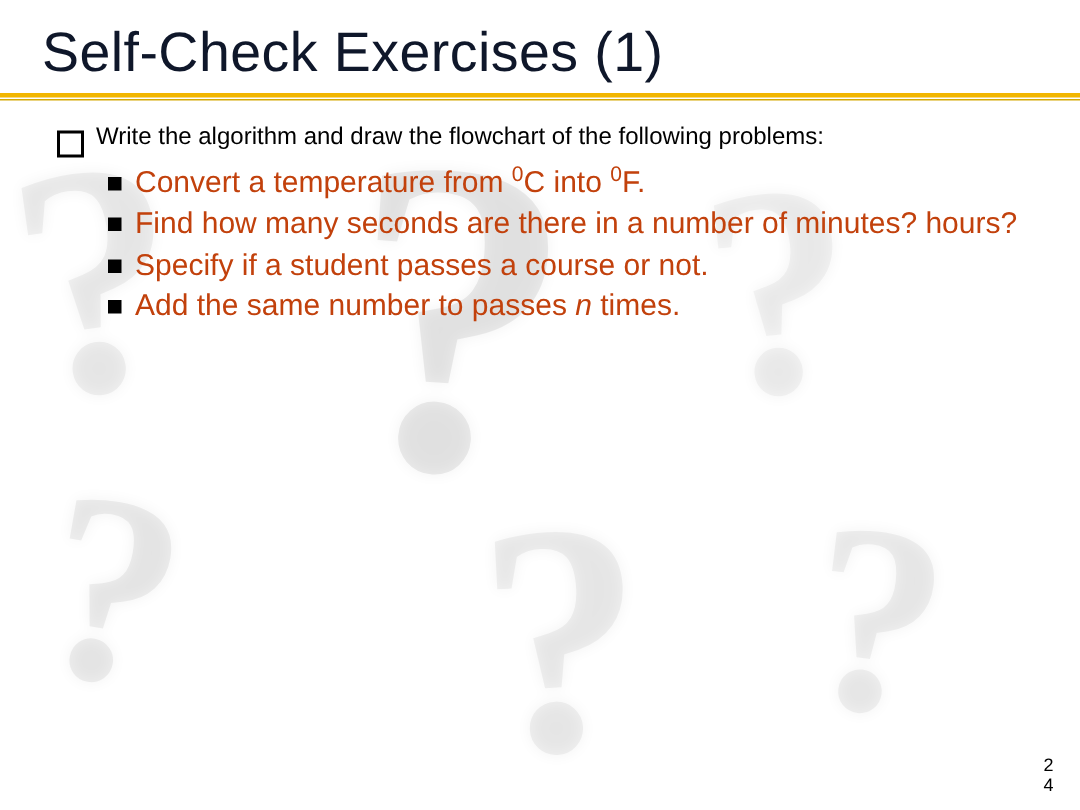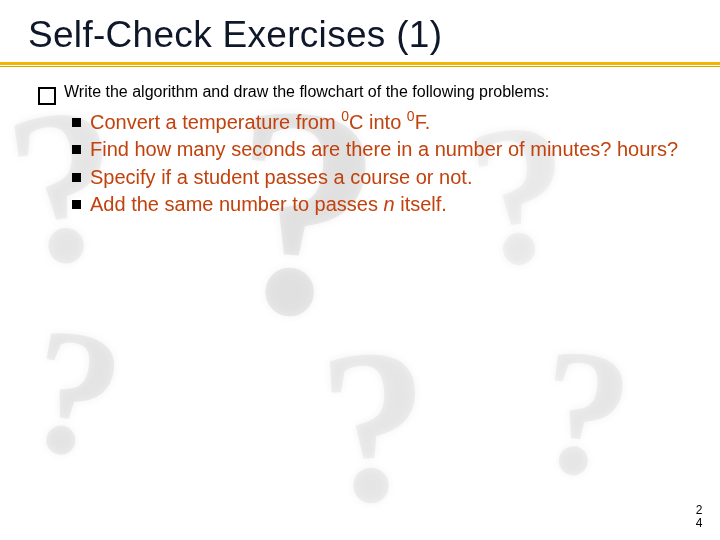--- a/index.html
+++ b/index.html
@@ -153,21 +153,21 @@
       <span>Write the algorithm and draw the flowchart of the following problems:</span>
     </div>
 
     <div class="sublist">
       <div class="sub">
         <span>Convert a temperature from </span><span class="sup0">0</span><span>C into </span><span class="sup0">0</span><span>F.</span>
       </div>
       <div class="sub">Find how many seconds are there in a number of minutes? hours?</div>
       <div class="sub">Specify if a student passes a course or not.</div>
       <div class="sub">
-        <span>Add the same number to passes </span><span class="ital">n</span><span> itself.</span>
+        <span>Add the same number to passes </span><span class="ital">n</span><span> times.</span>
       </div>
     </div>
   </div>
 
   <div class="footer-right">
     <div>2</div>
     <div>4</div>
   </div>
 
 </div>

